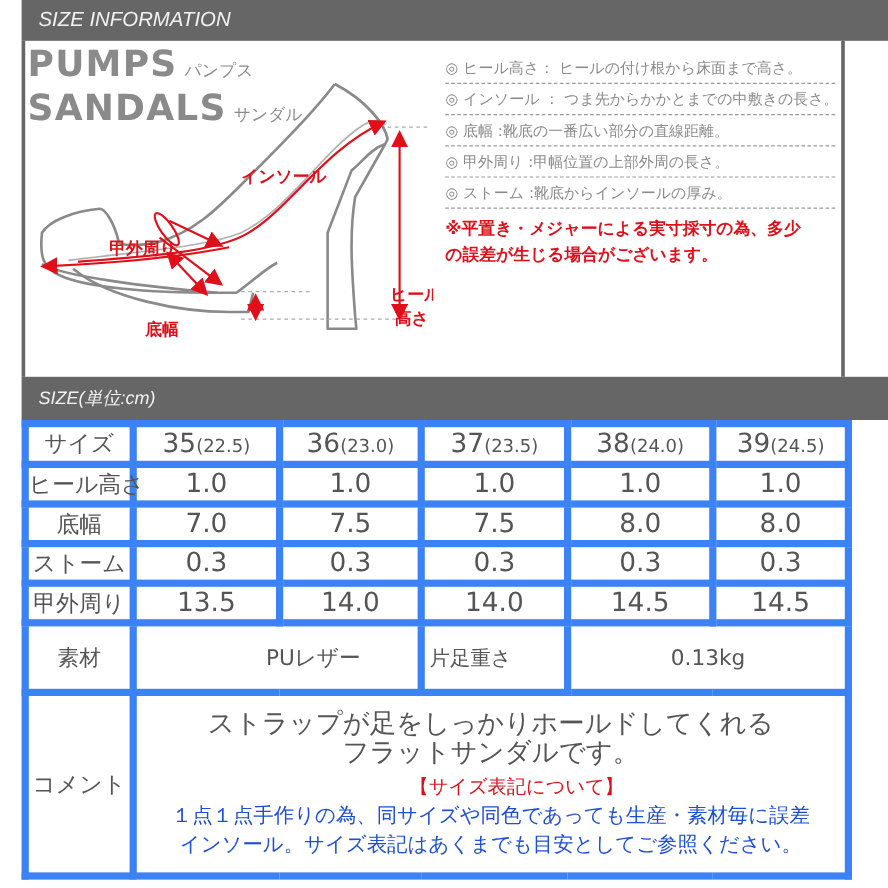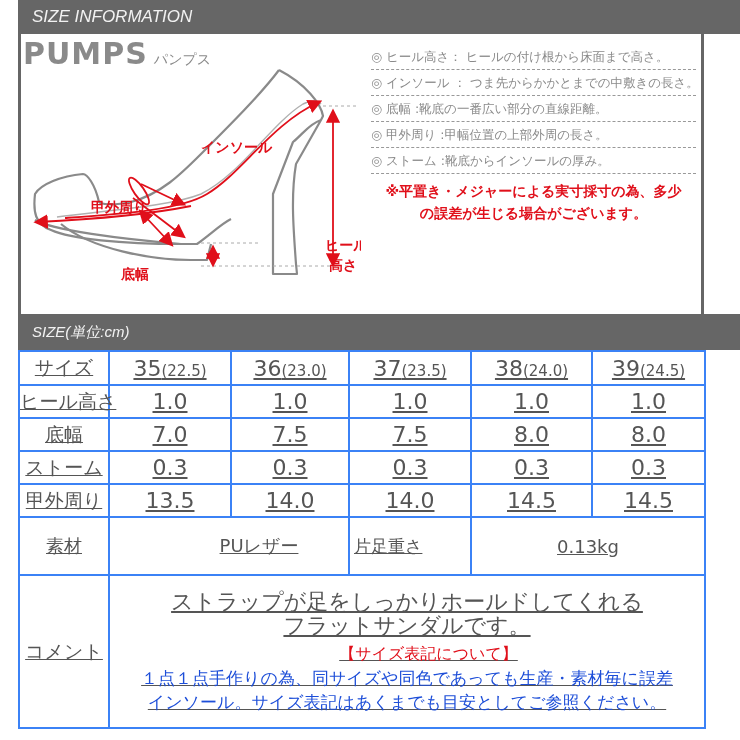--- a/index.html
+++ b/index.html
@@ -27,52 +27,53 @@
     font-size: 30px; line-height: 32px; letter-spacing: 1px;
   }
   .title-big .sub { font-size: 14px; font-weight: normal; color: #8a8a8a; letter-spacing: 0; margin-left: 6px; }
 
   .defs { position: absolute; left: 350px; top: 10px; width: 325px; }
   .def-row {
     font-size: 12.5px; color: #8a8a8a; height: 26px; line-height: 26px;
     border-bottom: 1px dashed #999; white-space: nowrap;
   }
   .def-row .mark { color: #888; margin-right: 4px; }
-  .warn { color: #e00f1a; font-weight: bold; font-size: 14px; line-height: 22px; margin-top: 6px; text-align: center; }
+  .warn { color: #e00f1a; font-weight: bold; font-size: 14px; line-height: 22px; margin-top: 6px; }
 
   .shoe { position: absolute; left: 0; top: 0; width: 340px; height: 280px; }
 
   table.size {
     position: absolute; left: 18px; top: 350px; width: 686px;
     border-collapse: collapse; table-layout: fixed;
   }
   table.size td {
-    border: 2px solid #3b82f6; text-align: center; color: #555;
+    border: 6px solid #3b82f6; text-align: center; color: #555;
     font-size: 22px; height: 33px; padding: 0;
-    font-family: "DejaVu Sans", sans-serif; white-space: nowrap; text-decoration: underline;
+    font-family: "DejaVu Sans", sans-serif; white-space: nowrap;
   }
   table.size td.label { font-size: 19px; }
   table.size td .small { font-size: 15px; }
   table.size tr.head td { height: 34px; }
   table.size tr.mat td { height: 58px; font-size: 18px; }
   table.size tr.cmt td { height: 153px; text-align: center; }
   .cmt-text { text-align: left; padding: 6px 10px; font-size: 18.5px; line-height: 24px; color: #555; }
   .cmt-text .red { color: #1d4ed8; }
   .cmt-text .redhead { color: #e00f1a; font-size: 16px; margin-top: 4px; line-height: 24px; padding-left: 43px; }
 </style>
 </head>
 <body>
 
 <div class="hdr-bar top">
   <span>SIZE INFORMATION</span>
 </div>
 
 <div class="info-box">
   <div class="title-big">
     <div><span>PUMPS</span><span class="sub">パンプス</span></div>
+    <div><span>SANDALS</span><span class="sub">サンダル</span></div>
   </div>
 
   <svg class="shoe" viewBox="0 0 340 280">
     <defs>
       <marker id="ah" markerWidth="8" markerHeight="8" refX="6" refY="4" orient="auto-start-reverse">
         <path d="M0,0 L8,4 L0,8 z" fill="#e00f1a"></path>
       </marker>
     </defs>
 
     <g fill="none" stroke="#8a8a8a" stroke-width="2.2" stroke-linejoin="round">

